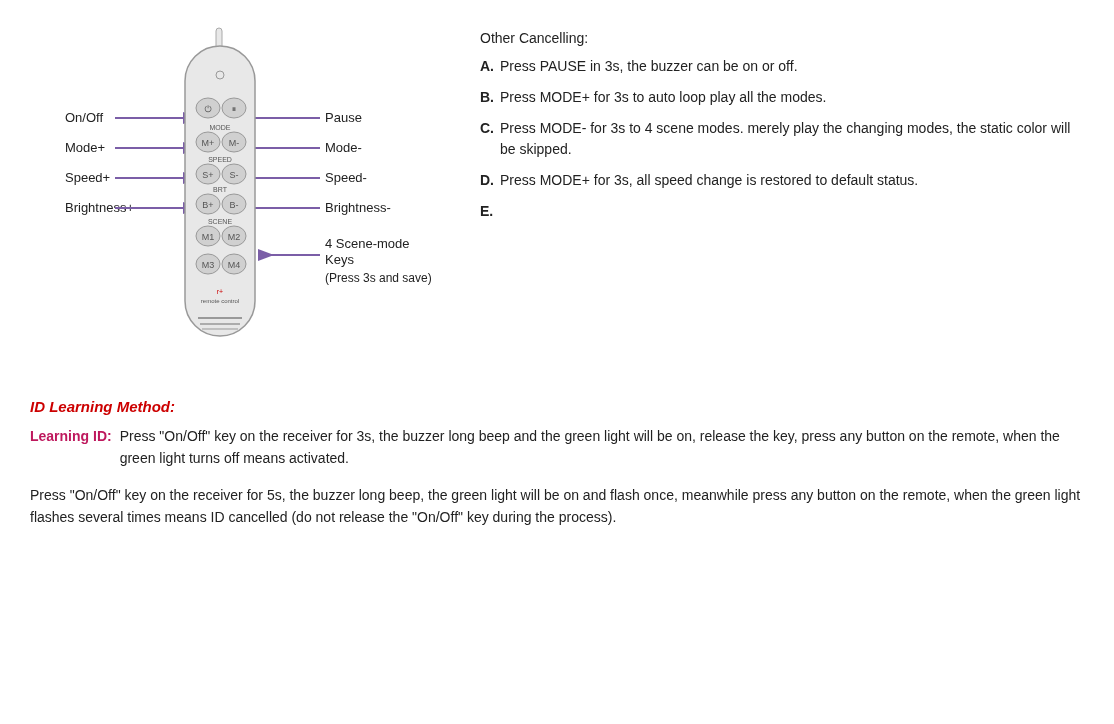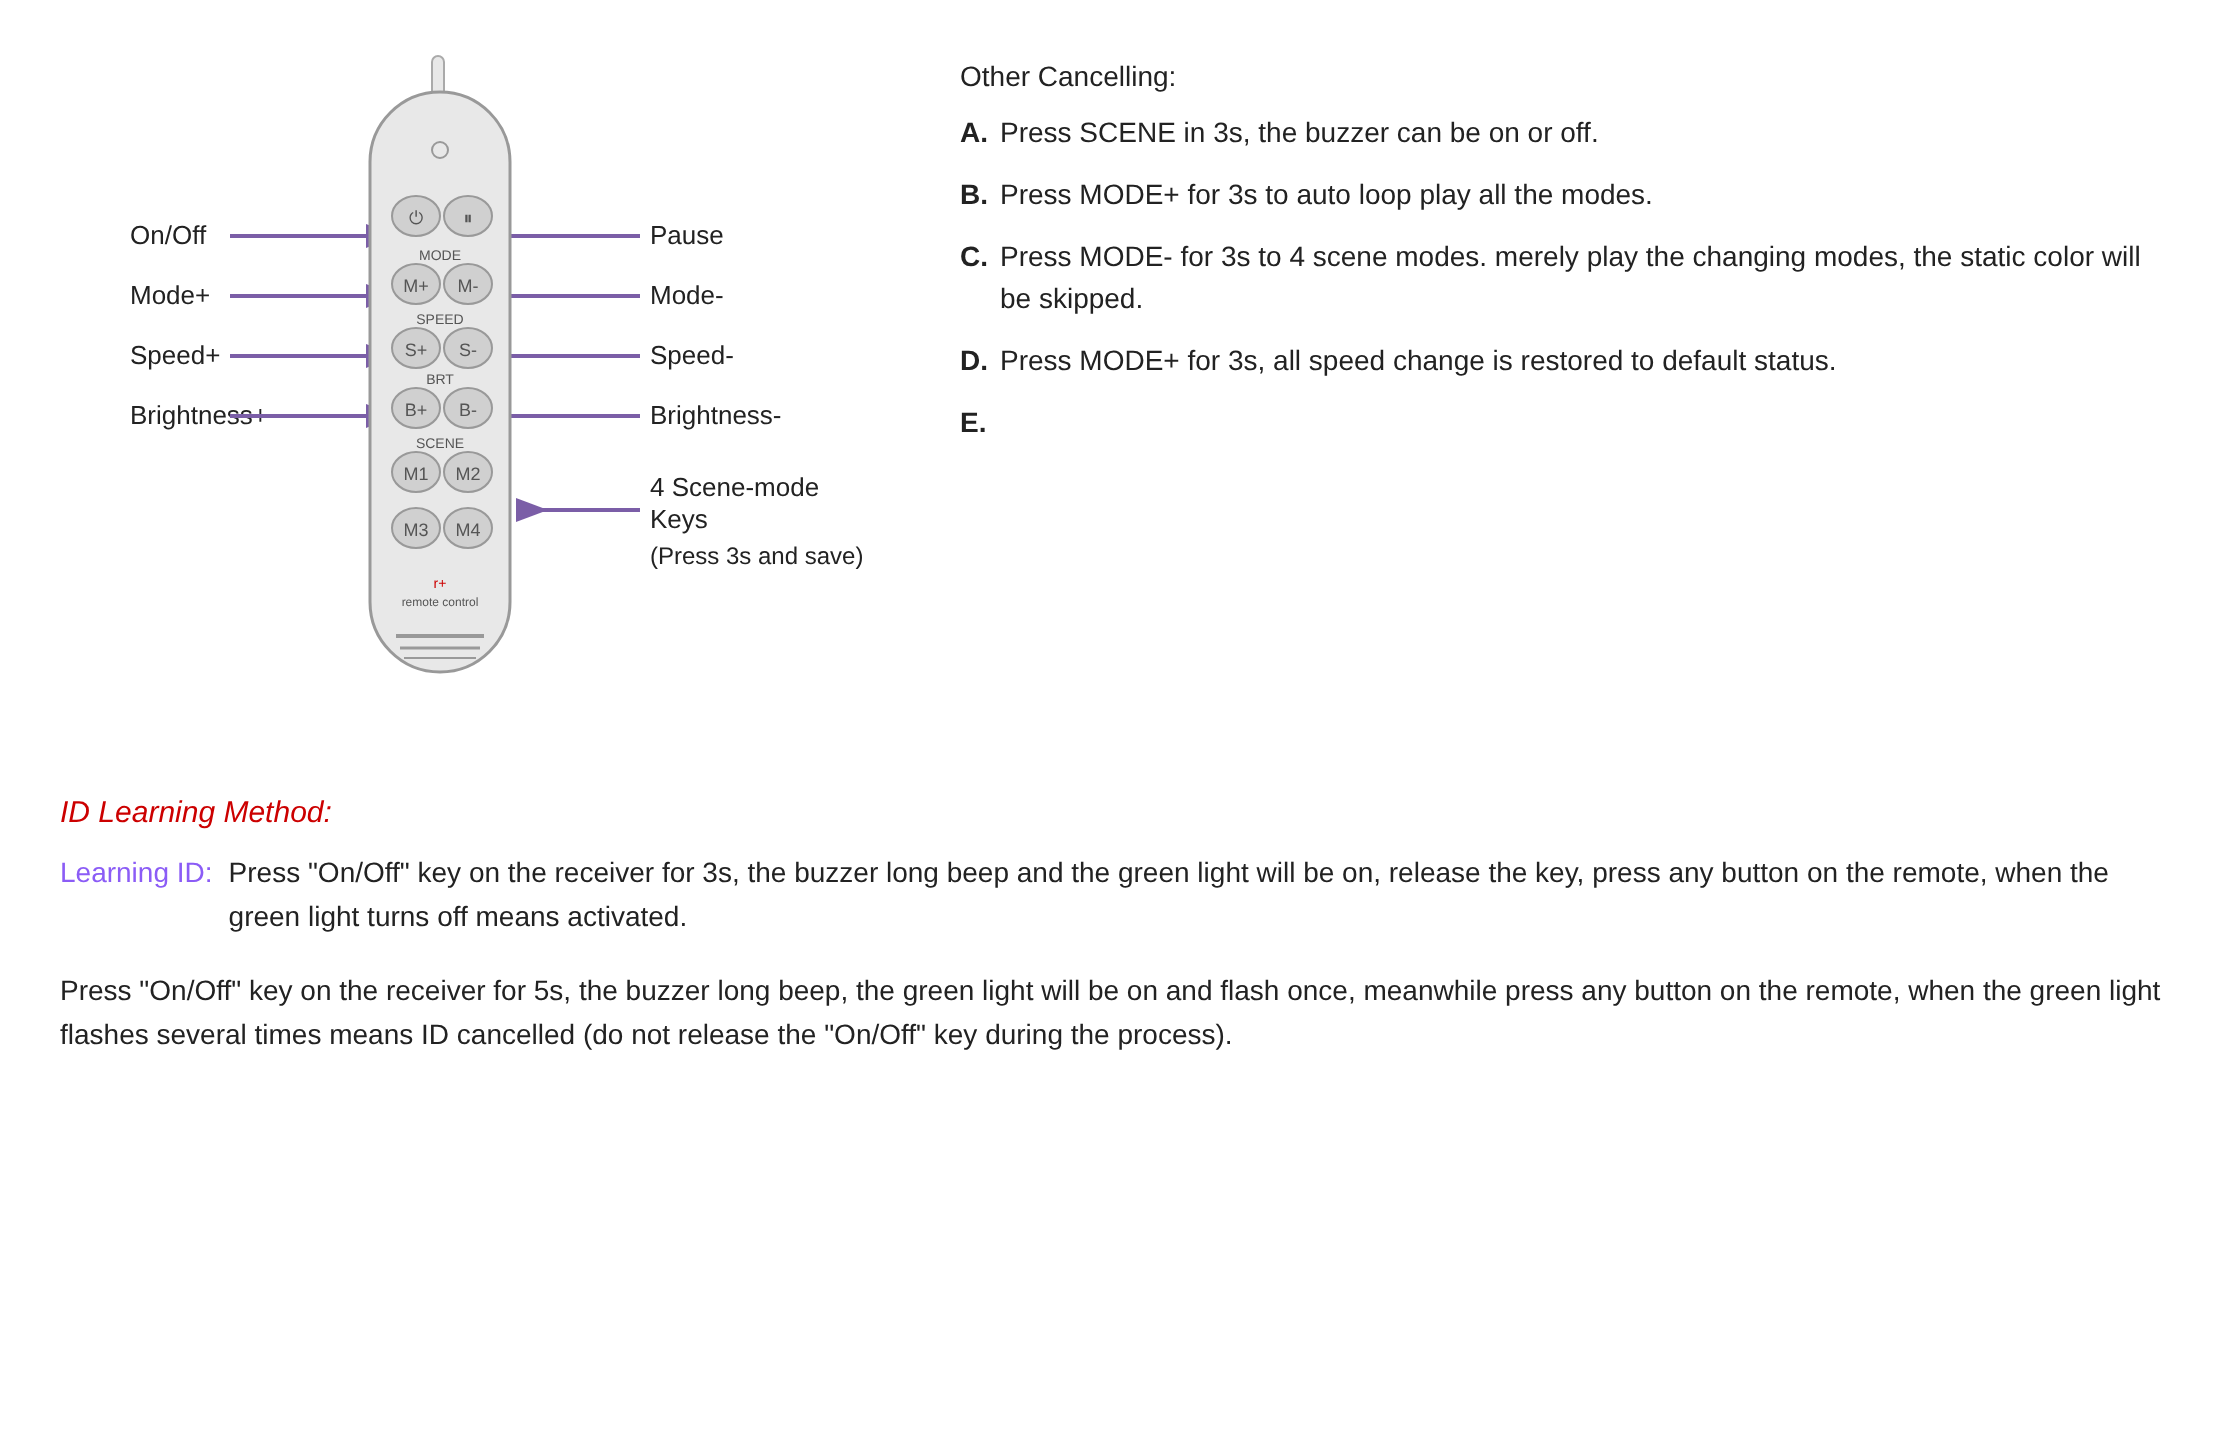--- a/index.html
+++ b/index.html
@@ -55,36 +55,36 @@
     }
 
     
     .bottom-section {
       border-top: 1px solid transparent;
       margin-top: 10px;
     }
 
     .id-learning-title {
       color: #c00;
-      font-weight: normal;
+      font-weight: bold;
       font-size: 15px;
       margin-bottom: 10px;
       font-style: italic;
     }
 
     .id-row {
       display: flex;
       gap: 8px;
       margin-bottom: 14px;
       line-height: 1.6;
     }
 
     .id-label {
-      color: #8b5cf6;
-      font-weight: normal;
+      color: #be185d;
+      font-weight: bold;
       flex-shrink: 0;
       white-space: nowrap;
     }
 
     .id-text {
       flex: 1;
     }
   </style>
 </head>
 <body>
@@ -198,21 +198,21 @@
       <line x1="170" y1="304" x2="210" y2="304" stroke="#999" stroke-width="1.5"></line>
       <line x1="172" y1="309" x2="208" y2="309" stroke="#999" stroke-width="1"></line>
     </svg>
   </div>
 
   <div class="functions-area">
     <p class="functions-title">Other Cancelling:</p>
     <ul class="functions-list">
       <li>
         <span class="func-letter">A.</span>
-        <span>Press SCENE in 3s, the buzzer can be on or off.</span>
+        <span>Press PAUSE in 3s, the buzzer can be on or off.</span>
       </li>
       <li>
         <span class="func-letter">B.</span>
         <span>Press MODE+ for 3s to auto loop play all the modes.</span>
       </li>
       <li>
         <span class="func-letter">C.</span>
         <span>Press MODE- for 3s to 4 scene modes. merely play the changing modes, the static color will be skipped.</span>
       </li>
       <li>

